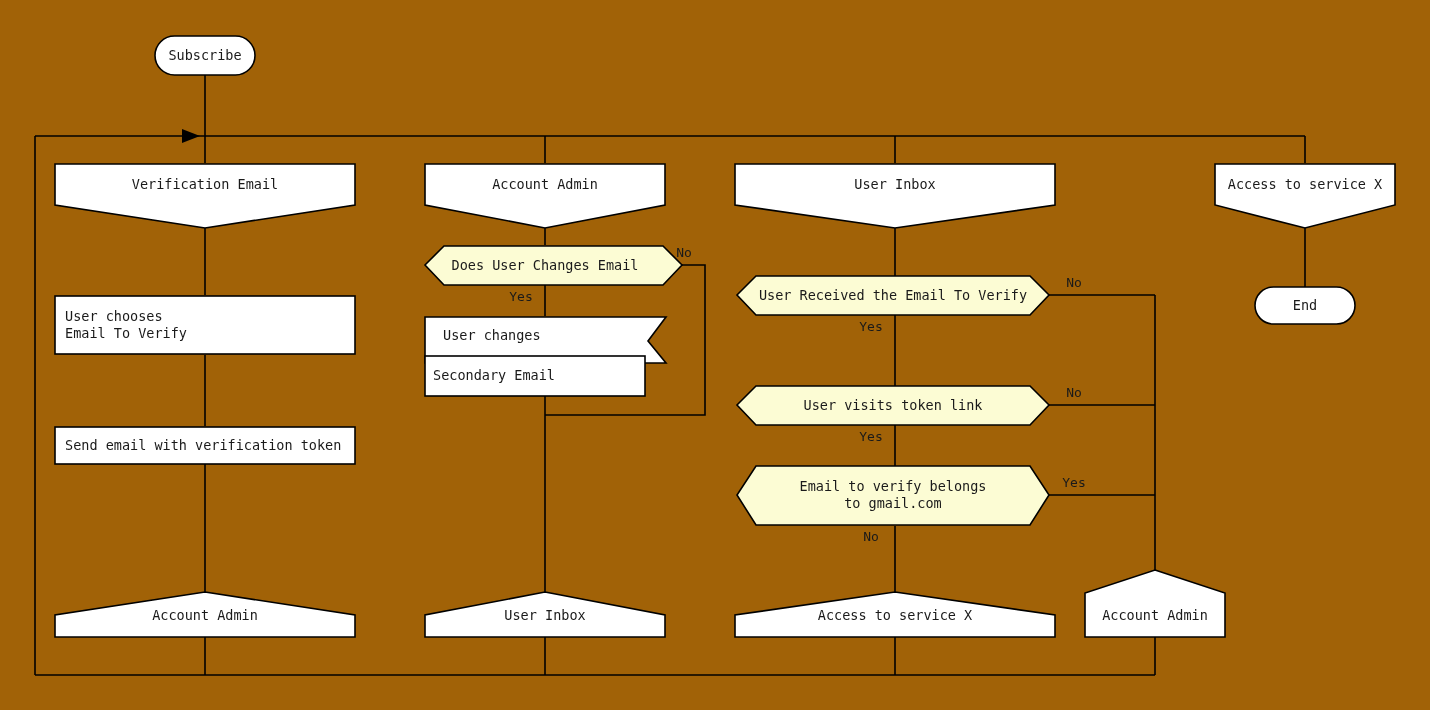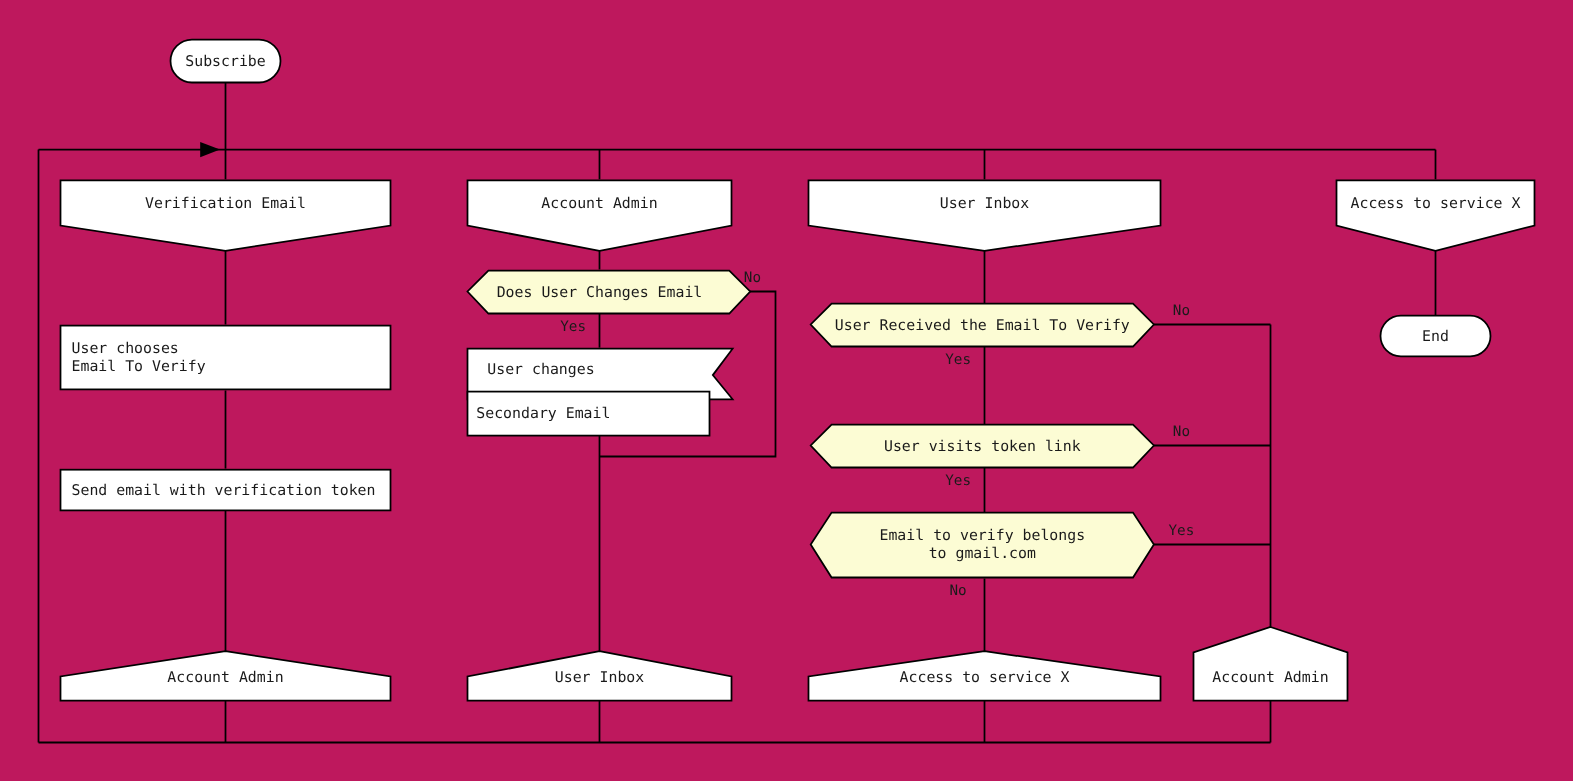--- a/index.html
+++ b/index.html
@@ -4,21 +4,21 @@
 <style>
   html, body {
     margin: 0;
     padding: 0;
     background: #bde4ed;
   }
   #stage {
     position: relative;
     width: 1430px;
     height: 710px;
-    background: #be185d;
+    background: #a16207;
     font-family: "DejaVu Sans Mono", "Liberation Mono", monospace;
     overflow: hidden;
   }
   svg#flow {
     position: absolute;
     left: 0; top: 0;
     width: 1430px;
     height: 710px;
     display: block;
   }

